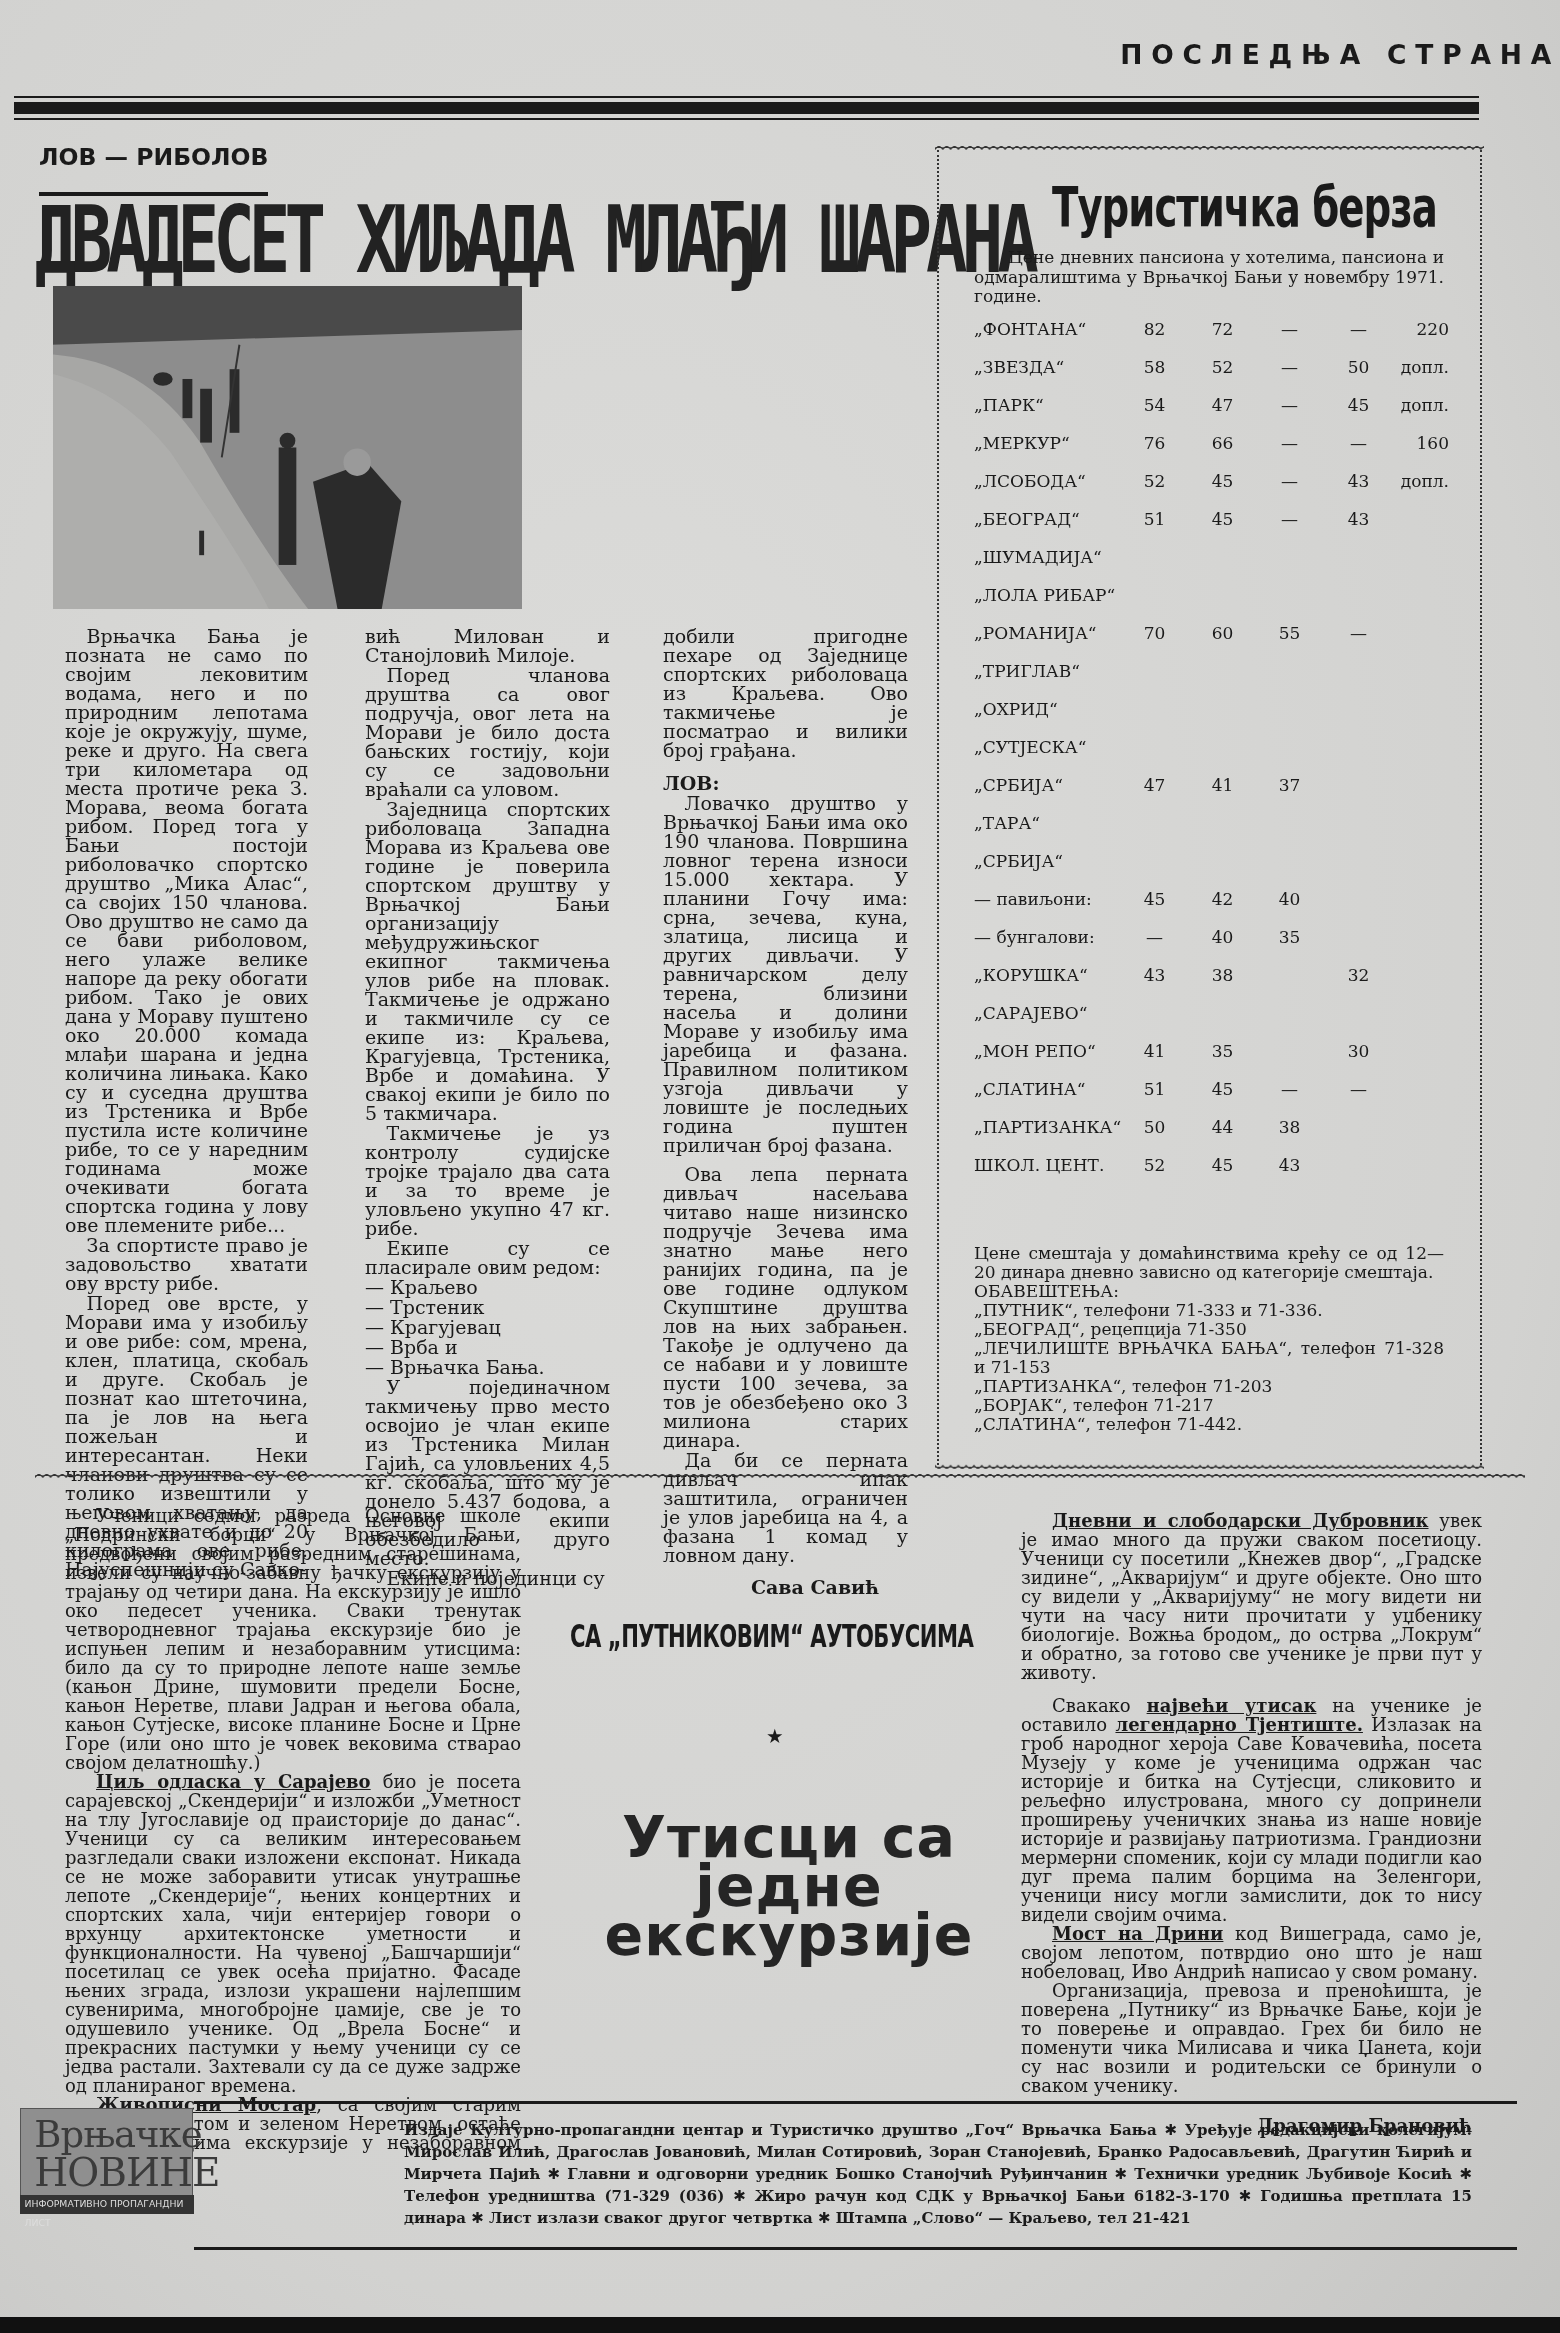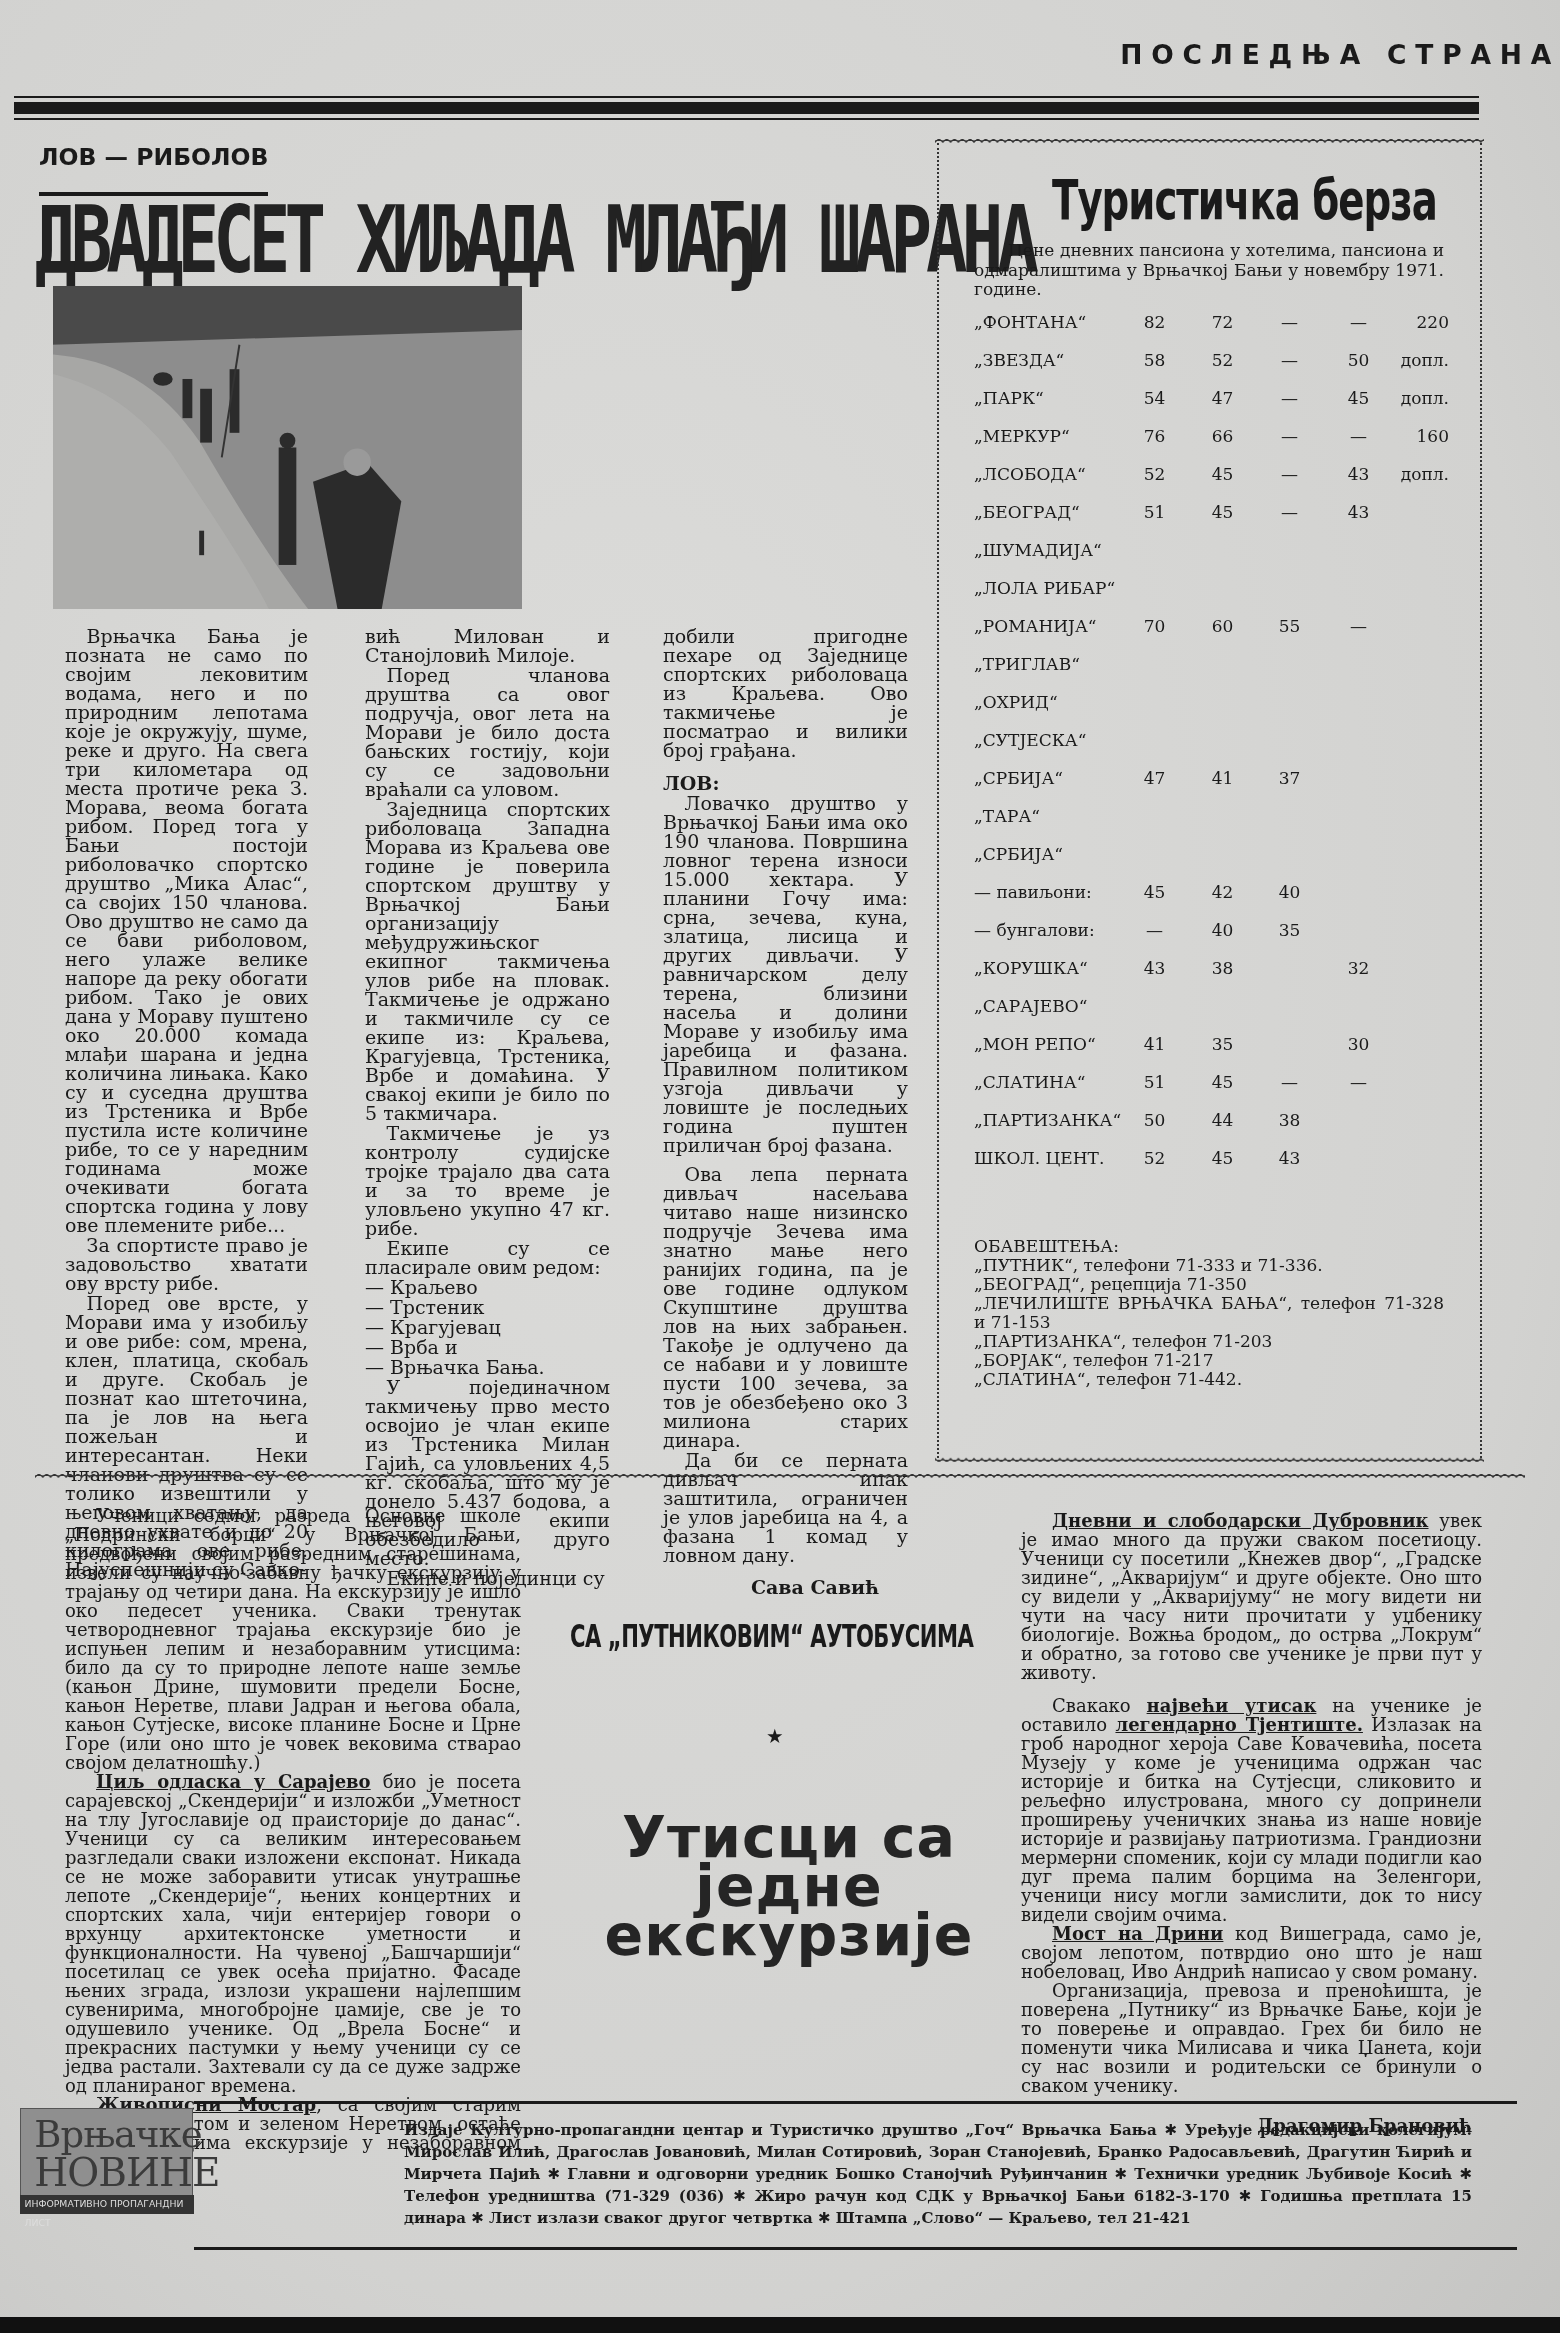--- a/index.html
+++ b/index.html
@@ -26,21 +26,21 @@
   .col { position: absolute; font-size: 19px; line-height: 19px; text-align: justify; }
   .col p { text-indent: 21.6px; margin-bottom: 1px; }
   .col p.noind { text-indent: 0; }
   .col1 { left: 65px; top: 627px; width: 243px; }
   .col2 { left: 365px; top: 627px; width: 245px; }
   .col3 { left: 663px; top: 627px; width: 245px; }
   .sub { font-weight: bold; margin: 13.7px 0 19.6px 0; text-indent: 0 !important; }
   .sign { font-weight: bold; text-align: right; margin-top: 13.7px; padding-right: 29px; }
   .list-item { text-indent: 0 !important; }
 
-  .box { position: absolute; left: 937px; top: 143px; width: 545px; height: 1315px;
+  .box { position: absolute; left: 937px; top: 150px; width: 545px; height: 1315px;
     border-left: 2.9px dotted #333; border-right: 2.9px dotted #333; }
   .wave { position: absolute; height: 7.8px; background-image: radial-gradient(circle at 3.9px 7.8px, transparent 3.9px, #333 4.4px, #333 5.4px, transparent 5.9px);
     background-size: 7.8px 7.8px; }
   .box-title { position: absolute; left: 113px; top: 23.5px; font-family: "DejaVu Sans Condensed", "DejaVu Sans", sans-serif;
     font-weight: bold; font-size: 43px; transform: scaleY(1.3); transform-origin: top left; letter-spacing: -1px; }
   .box-intro { position: absolute; left: 35px; top: 98px; width: 470px; font-size: 17px; line-height: 19.6px; text-align: justify; text-indent: 34px; }
   .price-table { position: absolute; left: 35px; top: 169px; width: 470px; font-size: 17px; }
   .prow { position: relative; height: 38px; }
   .prow span { position: absolute; top: 0; white-space: nowrap; }
   .pn { left: 0; }
@@ -330,20 +330,21 @@
         <div class="prow">
           <span class="pn">ШКОЛ. ЦЕНТ.</span>
           <span class="c1">52</span>
           <span class="c2">45</span>
           <span class="c3">43</span>
           <span class="c4"></span>
           <span class="c5"></span>
         </div>
       </div>
     <div class="box-notes">
+      <div class="j">Цене смештаја у домаћинствима крећу се од 12—20 динара дневно зависно од категорије смештаја.</div>
       <div>ОБАВЕШТЕЊА:</div>
       <div>„ПУТНИК“, телефони 71-333 и 71-336.</div>
       <div>„БЕОГРАД“, рецепција 71-350</div>
       <div class="j" style="text-align-last: left;">„ЛЕЧИЛИШТЕ ВРЊАЧКА БАЊА“, телефон 71-328 и 71-153</div>
       <div>„ПАРТИЗАНКА“, телефон 71-203</div>
       <div>„БОРЈАК“, телефон 71-217</div>
       <div>„СЛАТИНА“, телефон 71-442.</div>
     </div>
     <div class="wave" style="left:-3.9px; bottom:-5.9px; width:549px; transform: scaleY(-1);"></div>
   </div>

